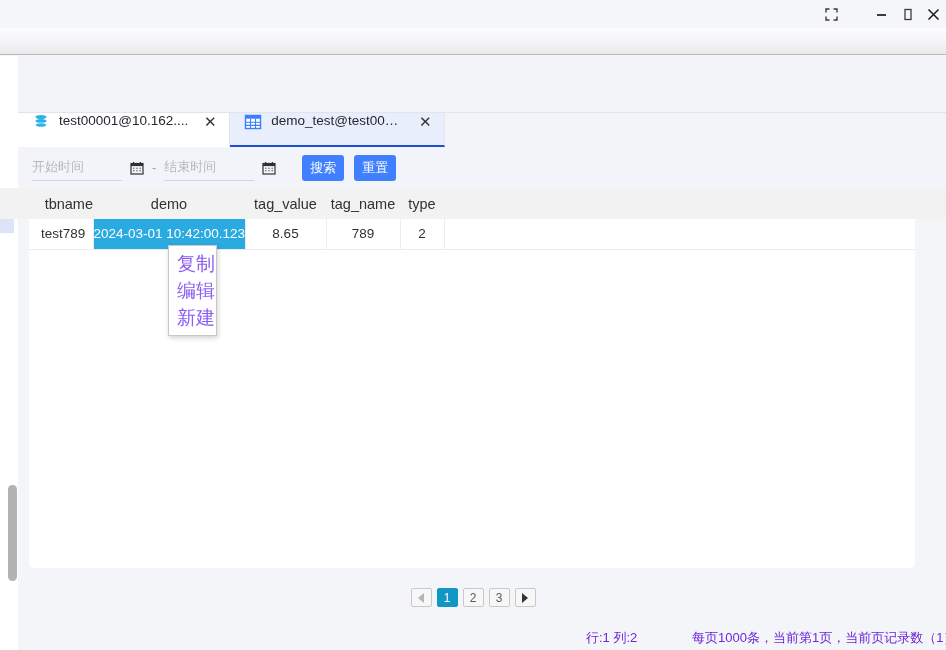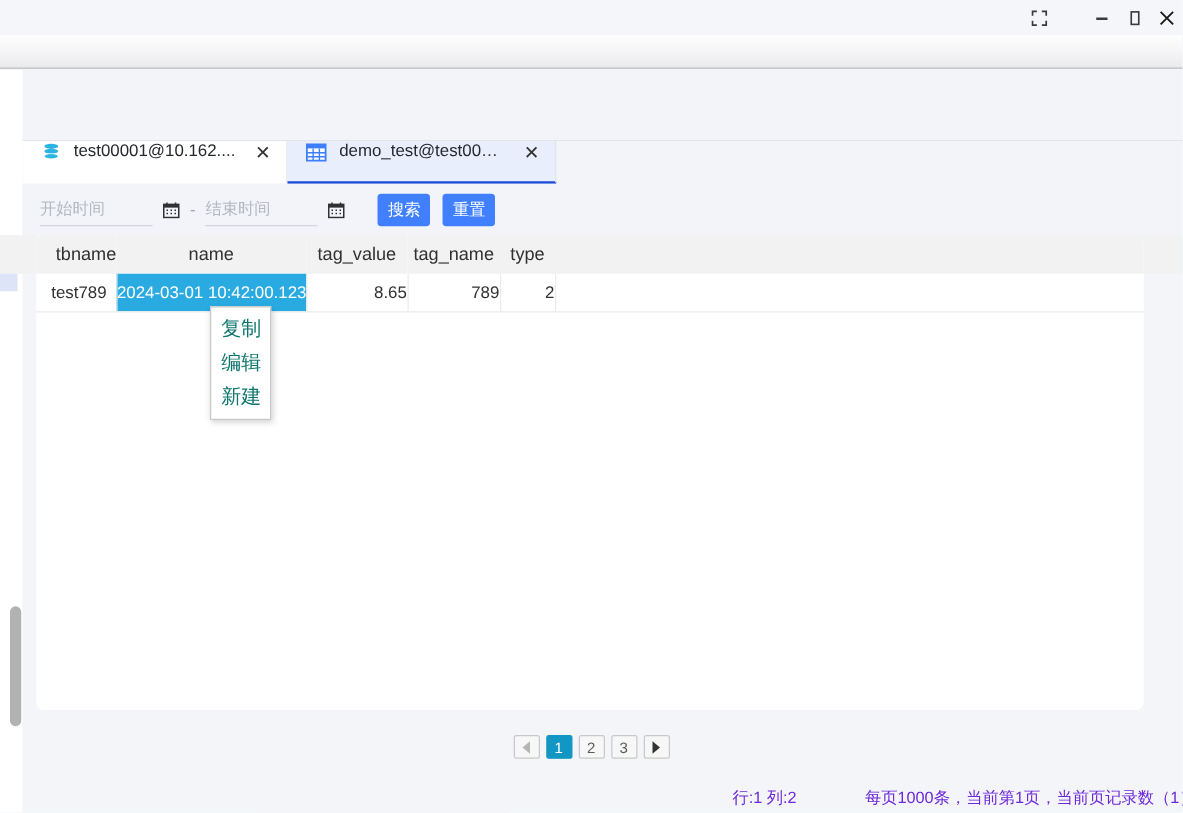--- a/index.html
+++ b/index.html
@@ -150,21 +150,21 @@
     height: 31px;
     text-align: center;
     border: none;
     padding: 0;
   }
   .grid thead th:first-child { border-top-left-radius: 6px; text-align: right; padding-left: 12px; }
   .grid tbody td {
     height: 30px;
     font-size: 13.5px;
     color: #303133;
-    text-align: right;
+    text-align: center;
     border-right: 1px solid #ececec;
     border-bottom: 1px solid #ececec;
     padding: 0;
     white-space: nowrap;
   }
   .grid tbody td.cell-name { text-align: left; padding-left: 12px; }
   .grid tbody td.selected {
     background: #29ABE2;
     color: #ffffff;
   }
@@ -186,22 +186,22 @@
   .ctx-menu {
     position: absolute; left: 168px; top: 245px;
     width: 49px;
     background: #ffffff;
     border: 1px solid #c8c8c8;
     box-shadow: 1px 2px 5px rgba(0,0,0,.18);
     padding: 4px 0;
     z-index: 40;
   }
   .ctx-item {
-    font-size: 16px;
-    color: #0f766e;
+    font-size: 19px;
+    color: #8b5cf6;
     height: 27px;
     line-height: 27px;
     padding-left: 8px;
     cursor: pointer;
     white-space: nowrap;
   }
 
   
   .pager {
     position: absolute; left: 0; top: 588px;
@@ -353,21 +353,21 @@
         <col style="width:64px">
           <col style="width:152px">
           <col style="width:81px">
         <col style="width:74px">
           <col style="width:44px">
           <col>
       </colgroup>
       <thead>
         <tr>
           <th>tbname</th>
-          <th>name</th>
+          <th>demo</th>
           <th>tag_value</th>
           <th>tag_name</th>
           <th>type</th>
           <th></th>
         </tr>
       </thead>
       <tbody>
         <tr>
           <td class="cell-name">test789</td>
           <td class="selected">2024-03-01 10:42:00.123</td>

